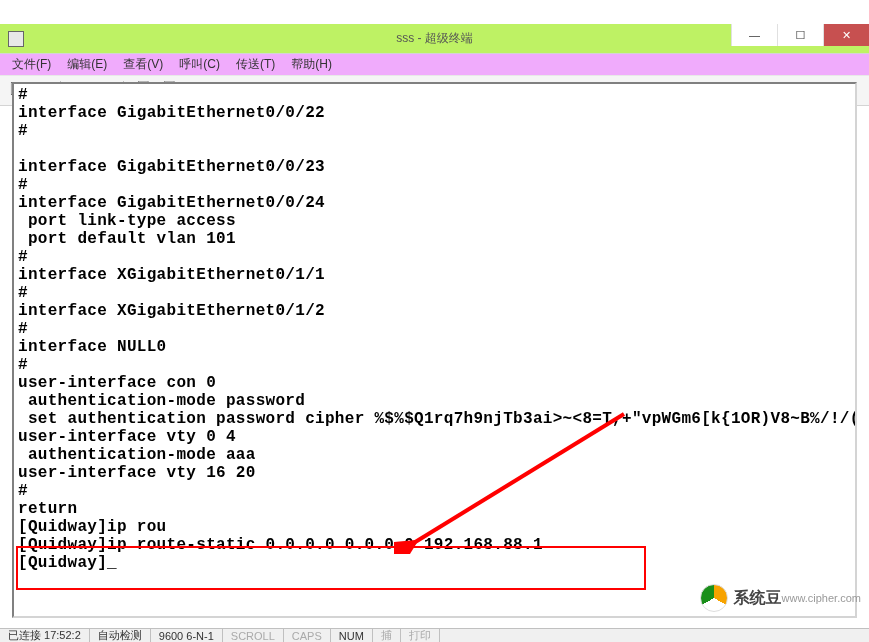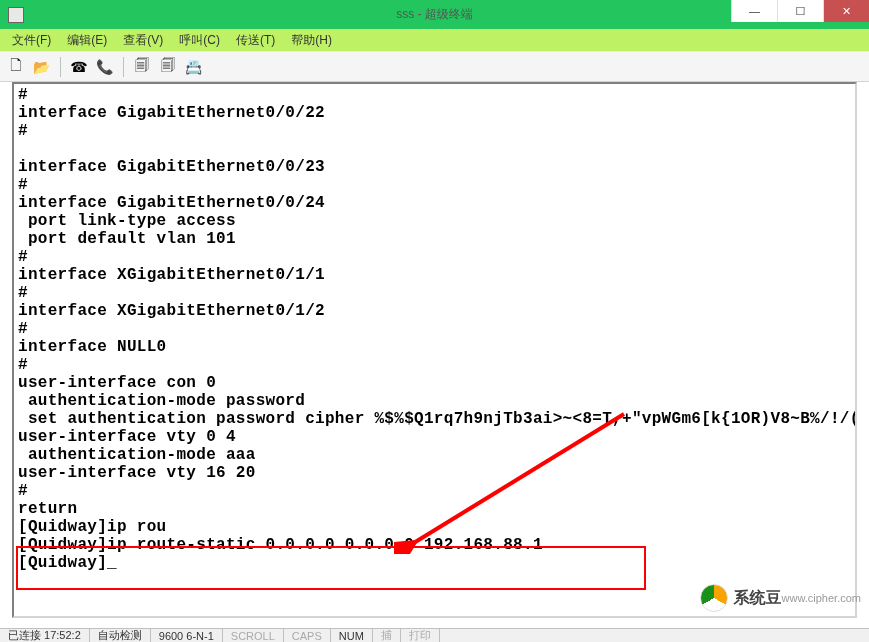--- a/index.html
+++ b/index.html
@@ -1,25 +1,25 @@
 <!DOCTYPE html>
 <html><head>
 <meta charset="utf-8">
 <style>
 * { margin: 0; padding: 0; box-sizing: border-box; }
 body { font-family: "Segoe UI", Tahoma, sans-serif; font-size: 12px; background: #fff; width: 869px; height: 642px; position: relative; overflow: hidden; }
 
-.titlebar { height: 30px; background: #22c55e; border-bottom: 1px solid #d4d4d4; display: flex; align-items: center; position: relative; }
+.titlebar { height: 30px; background: #bef264; border-bottom: 1px solid #d4d4d4; display: flex; align-items: center; position: relative; margin-top: 24px; }
 .titlebar .app-icon { width: 16px; height: 16px; margin-left: 8px; border: 1px solid #666; background: #e8e8e8; }
 .titlebar .title { position: absolute; left: 0; right: 0; text-align: center; font-size: 12px; color: #555; }
 .win-controls { position: absolute; right: 0; top: 0; display: flex; height: 22px; }
 .win-btn { width: 46px; height: 22px; display: flex; align-items: center; justify-content: center; font-size: 11px; color: #333; background: #fff; border-left: 1px solid #e0e0e0; }
 .win-btn.close { background: #c75050; color: #fff; }
 
-.menubar { height: 22px; display: flex; align-items: center; padding: 0 6px; gap: 4px; background: #bef264; border-bottom: 1px solid #e8e8e8; }
+.menubar { height: 22px; display: flex; align-items: center; padding: 0 6px; gap: 4px; background: #f0abfc; border-bottom: 1px solid #e8e8e8; }
 .menu-item { padding: 2px 6px; font-size: 12px; color: #333; }
 
 .toolbar { height: 30px; display: flex; align-items: center; padding: 0 6px; gap: 6px; background: #f5f5f5; border-bottom: 1px solid #d4d4d4; }
 .tool-btn { width: 20px; height: 20px; display: flex; align-items: center; justify-content: center; font-size: 14px; }
 .tool-sep { width: 1px; height: 20px; background: #c0c0c0; margin: 0 2px; }
 
 .terminal-wrap { position: absolute; top: 82px; left: 12px; right: 12px; bottom: 24px; border: 2px inset #d4d4d4; background: #fff; overflow: hidden; }
 .terminal-scroll { width: 100%; height: 100%; overflow-y: scroll; overflow-x: auto; }
 .terminal { font-family: "Courier New", monospace; font-size: 16px; line-height: 18px; white-space: pre; color: #000; padding: 2px 4px; font-weight: 600; letter-spacing: 0.3px; }
 

